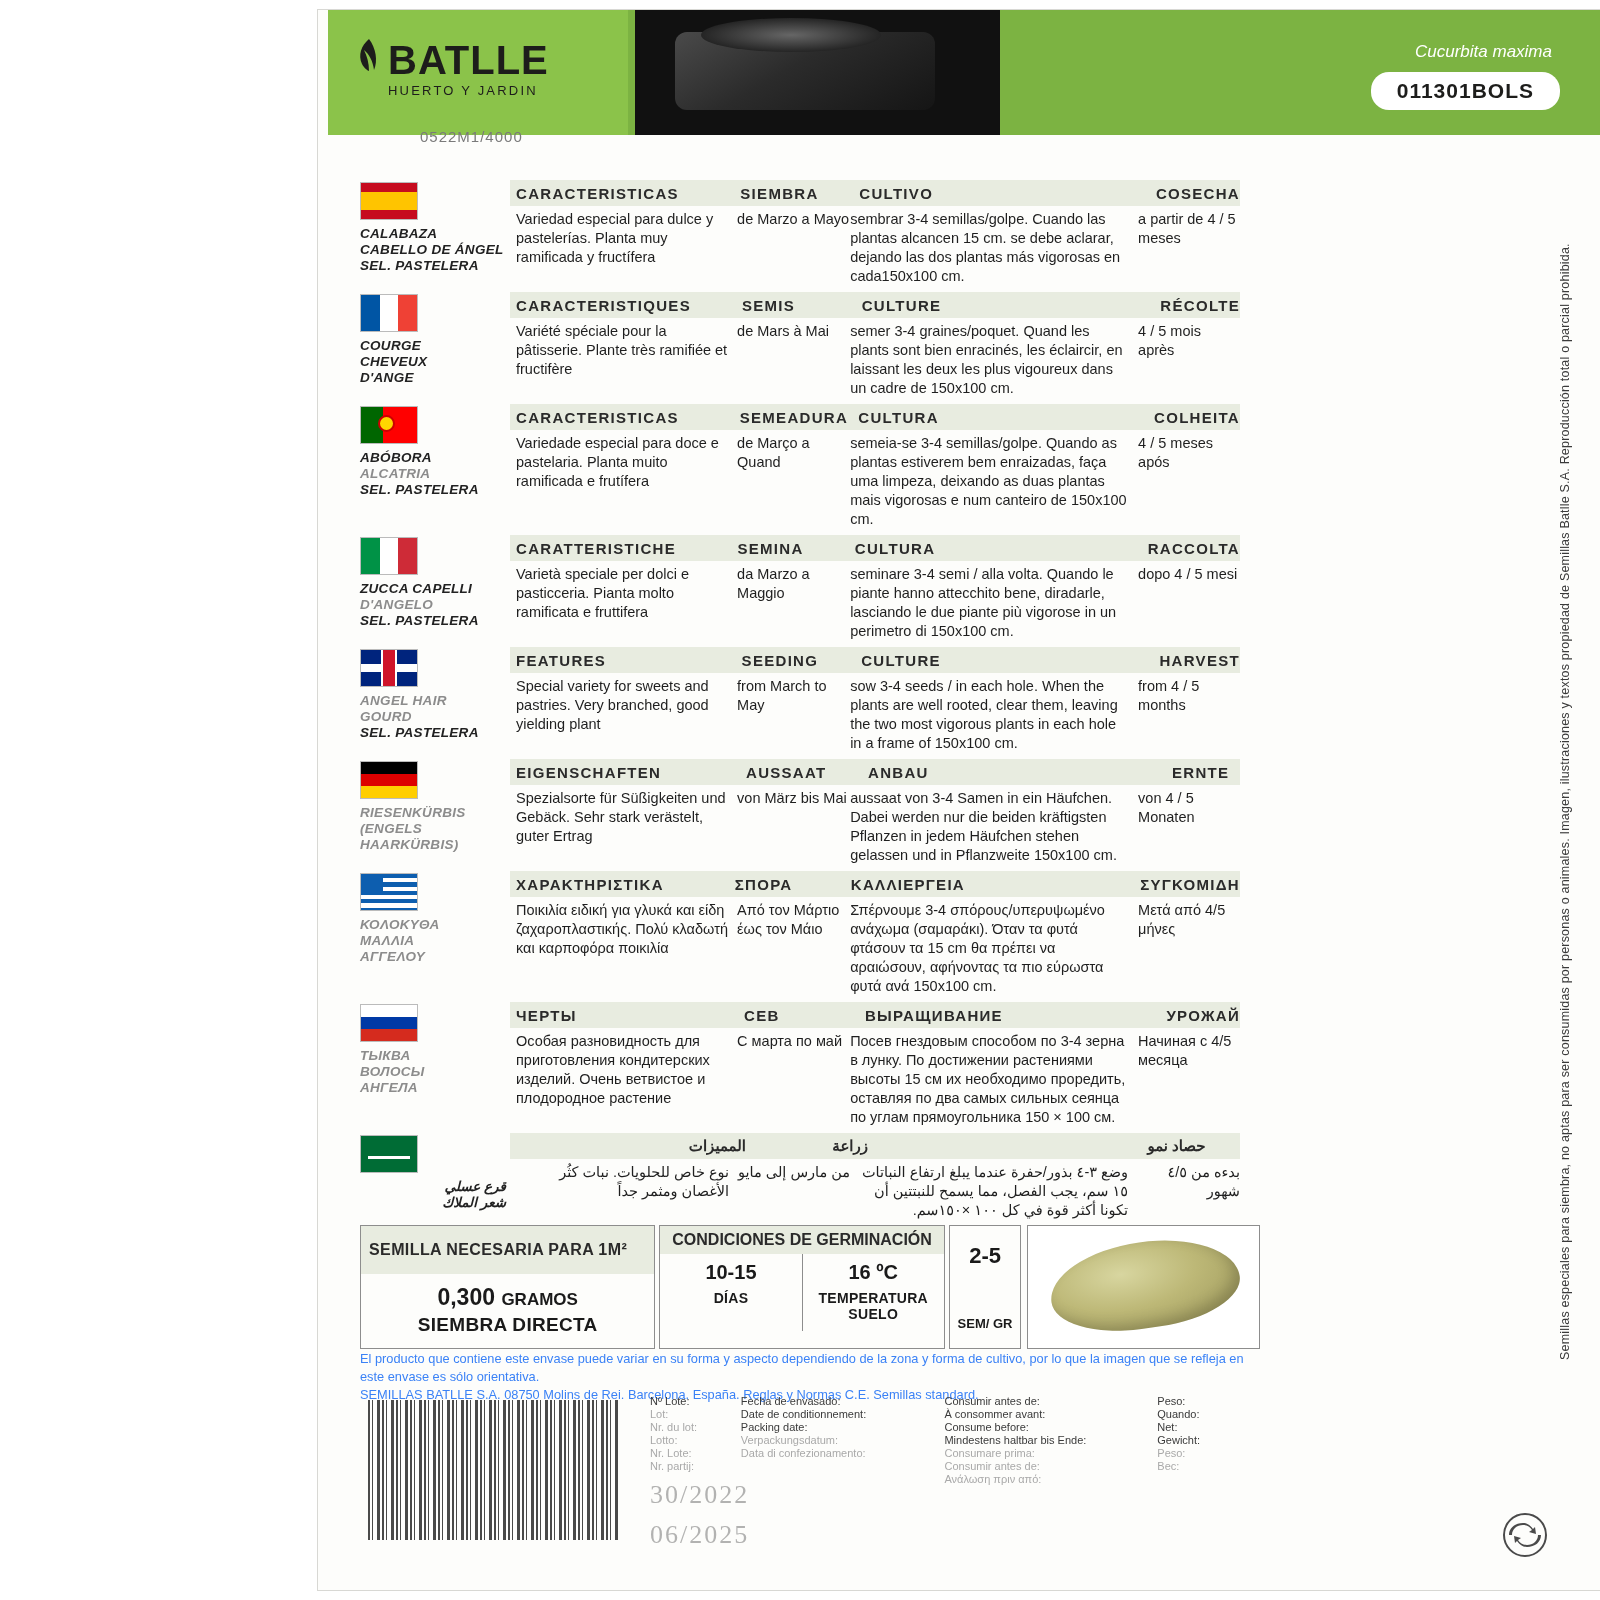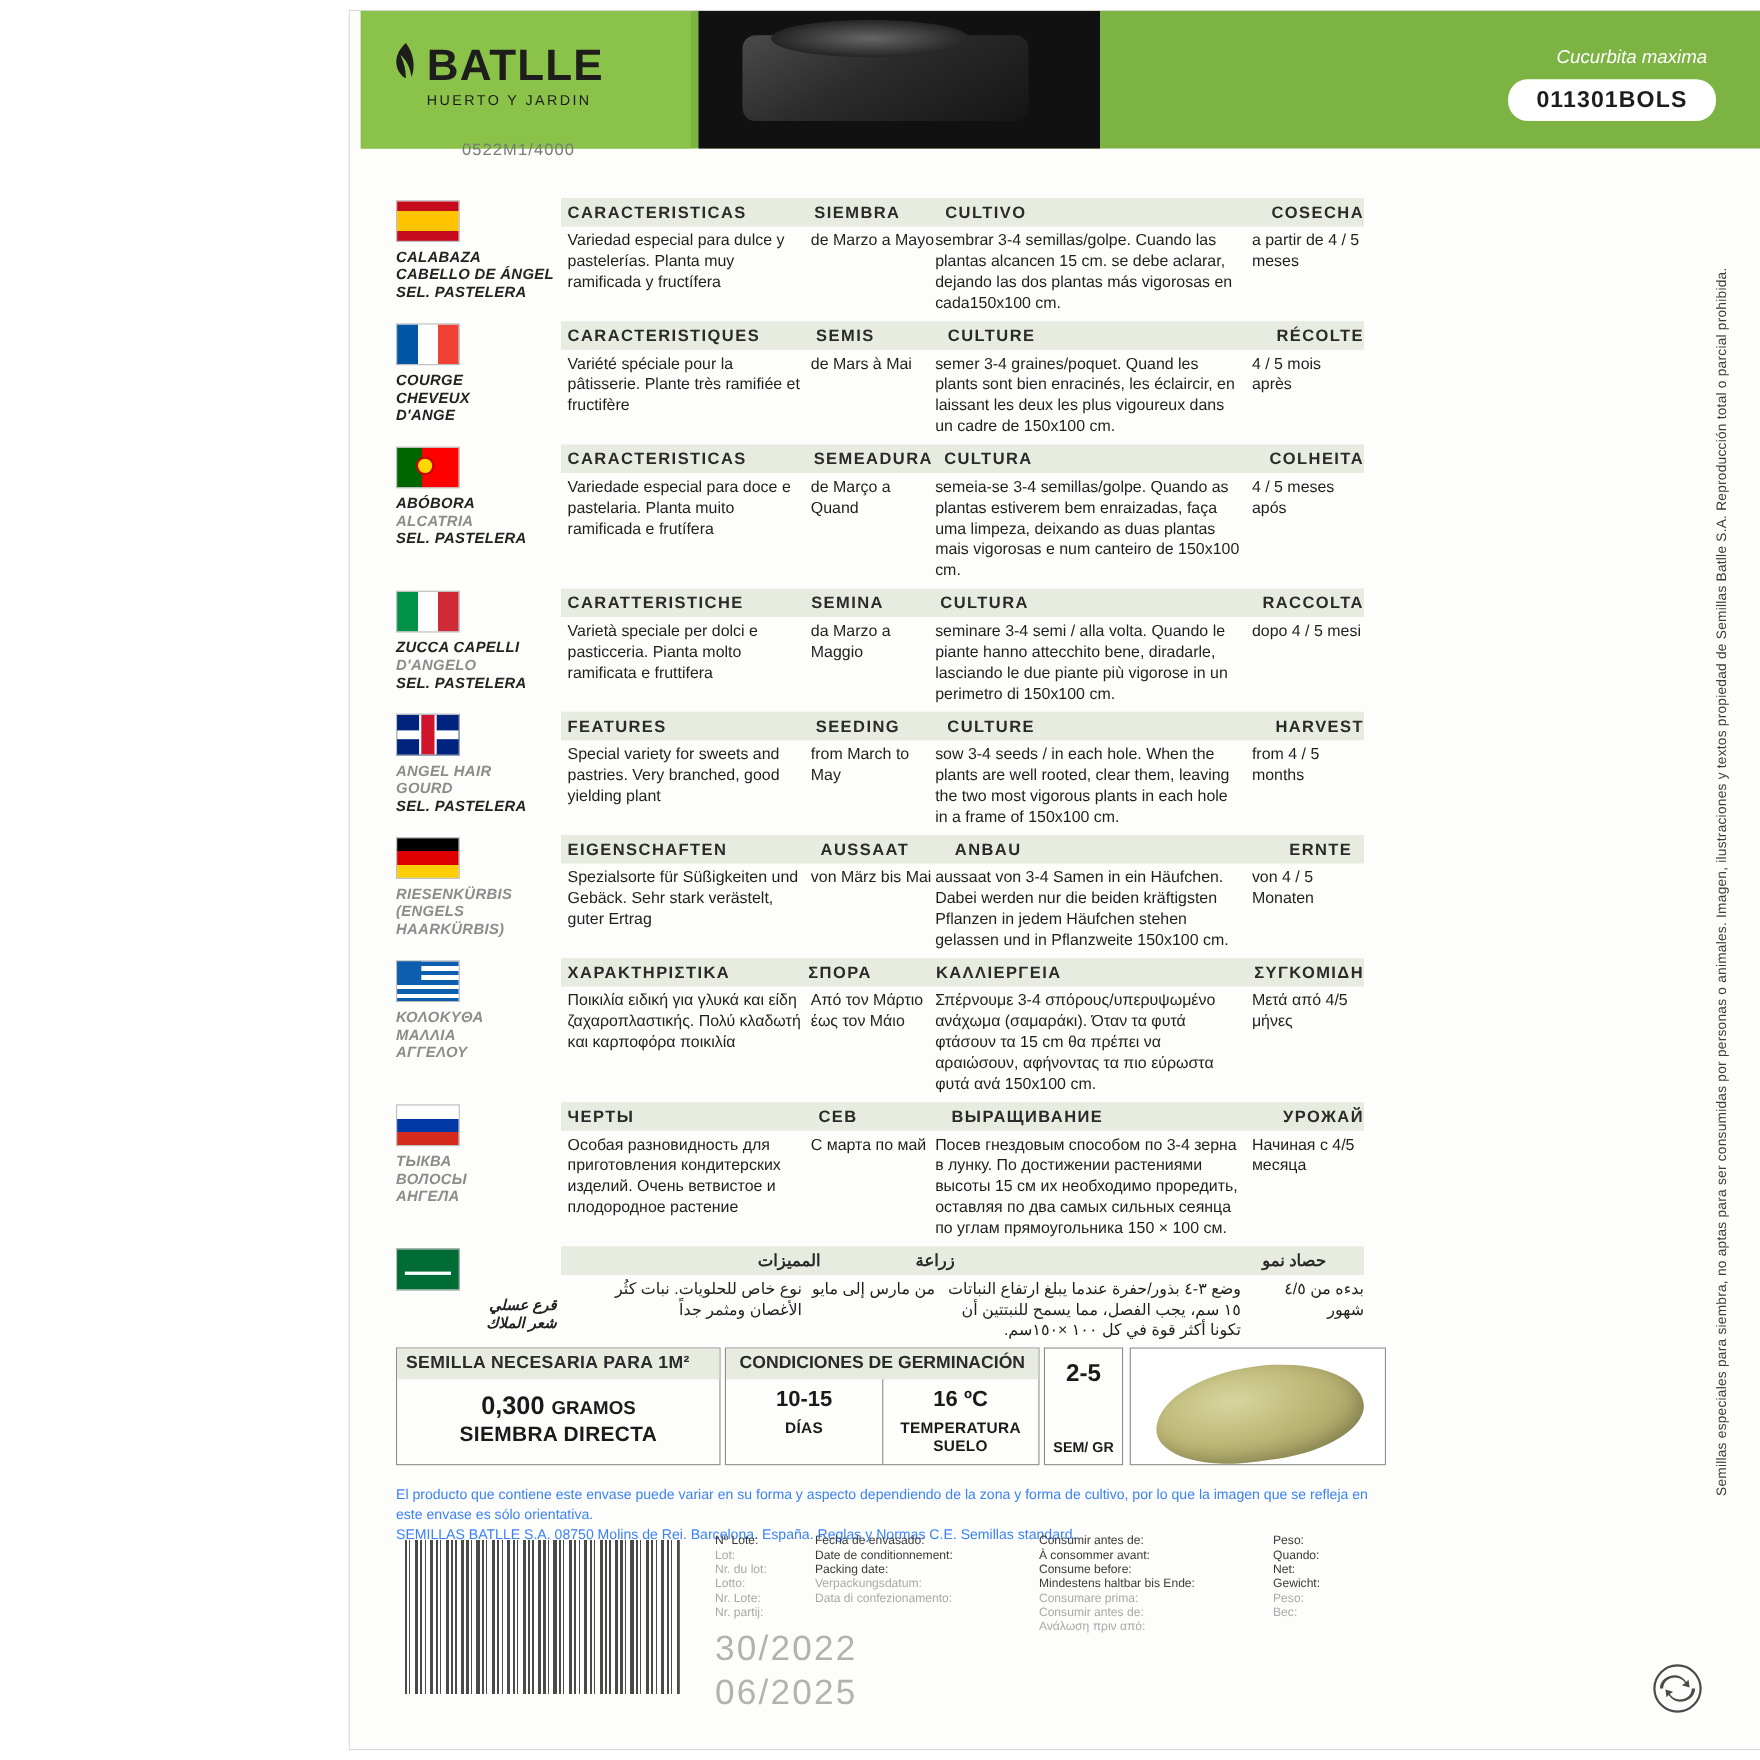--- a/index.html
+++ b/index.html
@@ -66,21 +66,21 @@
   .f-gr:after{content:"";position:absolute;left:0;top:0;width:40%;height:55%;background:#0d5eaf;}
   .f-ru{background:linear-gradient(#fff 0 33.3%,#0039a6 33.3% 66.6%,#d52b1e 66.6% 100%);}
   .f-sa{background:#006c35;position:relative;}
   .f-sa:after{content:"";position:absolute;left:12%;top:55%;width:76%;height:3px;background:#fff;}
   .rtl{direction:rtl;text-align:right;}
 
   
   .bottom{position:absolute;left:360px;top:1225px;width:900px;display:flex;align-items:stretch;}
   .bx{border:1px solid #8d8d8d;}
   .bx-seed{width:300px;}
-  .bx-seed .t{background:#e8ece0;font-size:16px;font-weight:bold;letter-spacing:.4px;padding:5px 8px;color:#2a2a2a;}
+  .bx-seed .t{background:#e8ece0;font-size:16px;font-weight:bold;letter-spacing:.4px;padding:15px 8px;color:#2a2a2a;}
   .bx-seed .v{padding:10px 6px 12px;text-align:center;}
   .bx-seed .v .g{font-size:23px;font-weight:bold;}
   .bx-seed .v .g small{font-size:17px;font-weight:bold;}
   .bx-seed .v .d{font-size:19px;font-weight:bold;margin-top:3px;letter-spacing:.3px;}
   .bx-germ{width:290px;margin-left:4px;}
   .bx-germ .t{background:#e8ece0;font-size:16px;font-weight:bold;padding:5px 8px;text-align:center;color:#2a2a2a;}
   .germ-cells{display:flex;}
   .germ-cells .cell{flex:1;text-align:center;padding:7px 2px 9px;}
   .germ-cells .cell+.cell{border-left:1px solid #8d8d8d;}
   .germ-cells .big{font-size:20px;font-weight:bold;}
@@ -99,22 +99,22 @@
      background:repeating-linear-gradient(90deg,#2b2b2b 0 2px,#fff 2px 4px,#2b2b2b 4px 5px,#fff 5px 9px,#2b2b2b 9px 12px,#fff 12px 14px);
      opacity:.85;}
   .fields{position:absolute;left:650px;top:1395px;width:600px;font-size:11px;color:#3a3a3a;line-height:13px;
           display:flex;}
   .fields .col{margin-right:28px;}
   .fields .col.w1{width:68px;}
   .fields .col.w2{width:190px;}
   .fields .col.w3{width:200px;}
   .fields .col.w4{width:70px;}
   .fields .dim{color:#a9a9a9;}
-  .handwrite{position:absolute;left:650px;top:1480px;font-size:32px;color:#6a6a6a;opacity:.5;
-             font-family:Liberation Sans, sans-serif;letter-spacing:2px;}
+  .handwrite{position:absolute;left:650px;top:1480px;font-size:26px;color:#6a6a6a;opacity:.5;
+             font-family:Liberation Serif, serif;letter-spacing:2px;}
   .greendot{position:absolute;right:52px;bottom:42px;width:46px;height:46px;}
 </style>
 </head>
 <body>
 
 <div class="left-edge"></div>
 <div class="packet"></div>
 
 <div class="header">
   <div class="greenL"></div>

